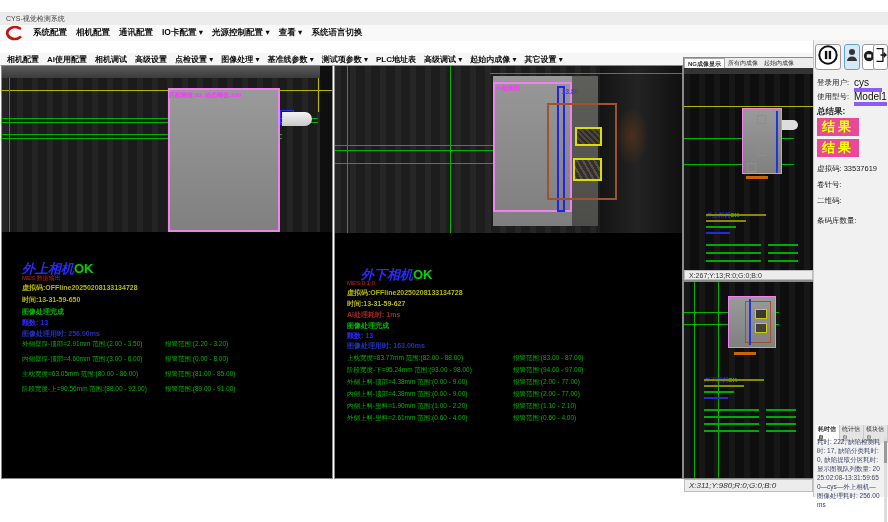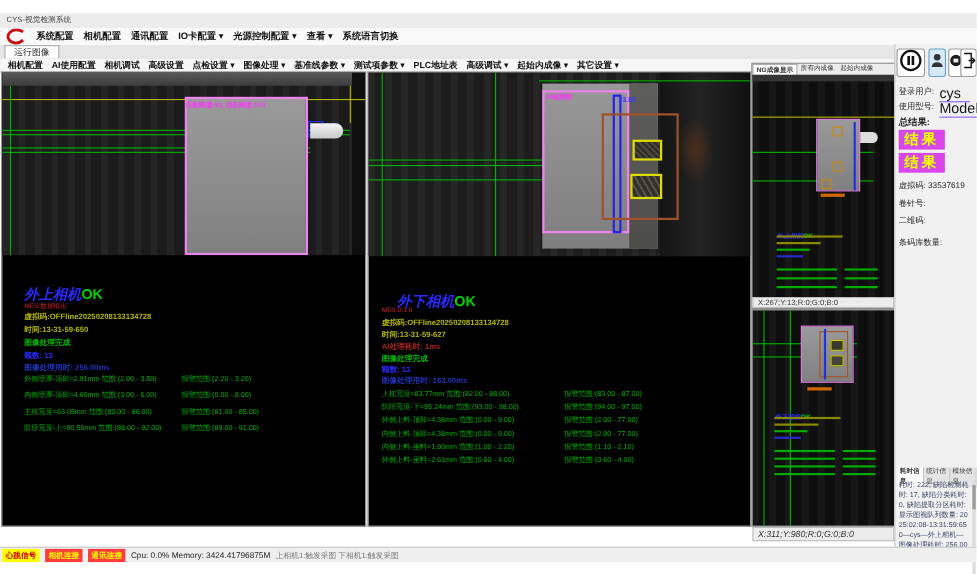--- a/index.html
+++ b/index.html
@@ -54,22 +54,22 @@
   .mini-tab.active{background:#fff;border:1px solid #aaa;border-bottom:none;font-weight:bold;}
   .bar{position:absolute;height:2px;}
   .mini-title-cam{color:#2a2aff;font-weight:bold;font-style:italic;font-size:6px;}
   .mini-title-ok{color:#00d400;font-weight:bold;font-size:6px;}
 
   
   .sidebar{left:813px;top:40px;width:75px;height:457px;background:#f1f1f1;border-left:1px solid #c6c6c6;box-sizing:border-box;}
   .sb-btn{position:absolute;top:4px;height:26px;background:#fff;border:1px solid #9a9a9a;border-radius:3px;
           display:flex;align-items:center;justify-content:center;box-sizing:border-box;}
   .sb-label{position:absolute;font-size:7.5px;color:#222;}
-  .sb-value{position:absolute;font-size:13px;color:#111;border-bottom:1px solid #8b5cf6;min-width:28px;}
-  .result-block{position:absolute;left:3px;width:42px;height:18px;background:#d946ef;
+  .sb-value{position:absolute;font-size:10px;color:#111;border-bottom:4px solid #8b5cf6;min-width:28px;}
+  .result-block{position:absolute;left:3px;width:42px;height:18px;background:#ec4899;
                 color:#ffff00;font-size:13px;font-weight:bold;text-align:center;line-height:18px;letter-spacing:3px;
                 text-shadow:0 0 1px #888;}
   .info-tabs{position:absolute;display:flex;font-size:6px;color:#333;background:#e4e4e4;}
   .info-tab{padding:0 2px;line-height:9px;border-right:1px solid #c9c9c9;}
   .info-text{position:absolute;font-size:6.5px;line-height:9px;color:#3c4668;word-break:break-all;}
 
   
   .statusbar{left:0;top:497px;width:888px;height:14px;background:#efefef;border-top:1px solid #c9c9c9;
              display:flex;align-items:center;gap:5px;padding-left:2px;box-sizing:border-box;}
   .badge{font-size:7px;font-weight:bold;padding:1px 3px;}
@@ -93,23 +93,20 @@
     </span>
     <span class="mi">系统配置</span>
     <span class="mi">相机配置</span>
     <span class="mi">通讯配置</span>
     <span class="mi">IO卡配置 ▾</span>
     <span class="mi">光源控制配置 ▾</span>
     <span class="mi">查看 ▾</span>
     <span class="mi">系统语言切换</span>
   </div>
 
-  <div class="abs tabrow">
-    <div class="abs tab-active">运行图像</div>
-  </div>
 
   <div class="abs toolbar">
     <span class="ti">相机配置</span>
     <span class="ti">AI使用配置</span>
     <span class="ti">相机调试</span>
     <span class="ti">高级设置</span>
     <span class="ti">点检设置 ▾</span>
     <span class="ti">图像处理 ▾</span>
     <span class="ti">基准线参数 ▾</span>
     <span class="ti">测试项参数 ▾</span>
@@ -350,21 +347,14 @@
       <span class="info-tab" style="background:#fff;font-weight:bold;">耗时信息</span>
       <span class="info-tab">统计信息</span>
       <span class="info-tab">模块信息</span>
     </div>
     <div class="info-text" style="left:3px;top:397px;width:65px;height:95px;overflow:hidden;">耗时: 222, 缺陷检测耗时: 17, 缺陷分类耗时: 0, 缺陷提取分区耗时: 显示图视队列数量: 2025:02:08-13:31:59:650—cys—外上相机—图像处理耗时: 256.00ms</div>
     <div class="abs" style="left:70px;top:397px;width:3px;height:95px;background:#ddd;">
       <div style="position:absolute;left:0;top:4px;width:3px;height:22px;background:#9a9a9a;"></div>
     </div>
   </div>
 
-  <div class="abs statusbar">
-    <span class="badge badge-yellow">心跳信号</span>
-    <span class="badge badge-red">相机连接</span>
-    <span class="badge badge-red">通讯连接</span>
-    <span class="sb-cpu">Cpu: 0.0% Memory: 3424.41796875M</span>
-    <span class="sb-trig">上相机1:触发采图  下相机1:触发采图</span>
-  </div>
 
 </div>
 
 </body></html>

